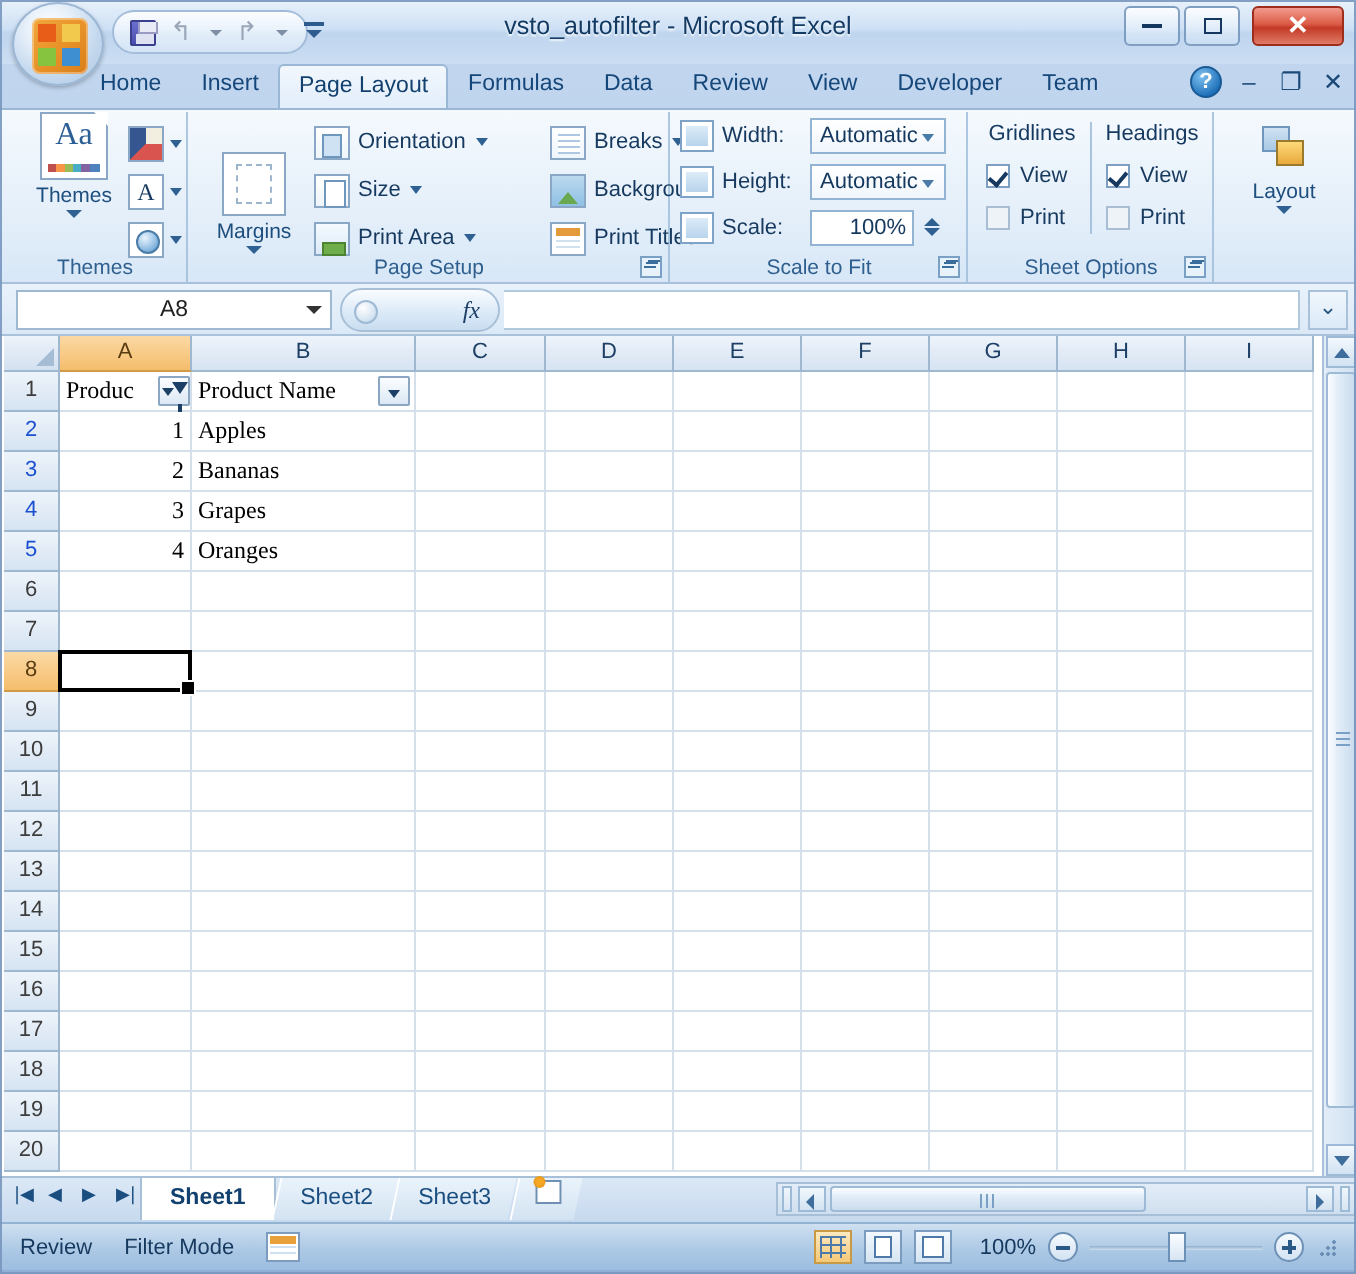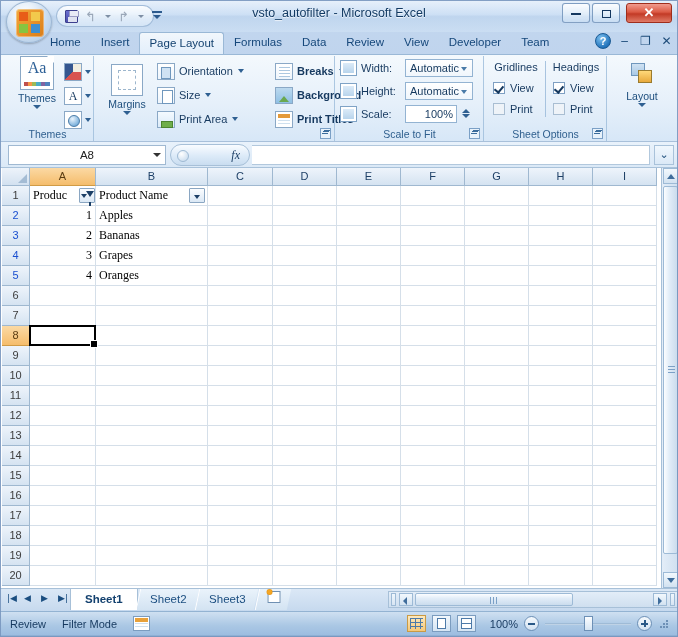--- a/index.html
+++ b/index.html
@@ -226,31 +226,31 @@
     border: 1px solid #4a7ca8;
   }
   .mini-caret {
     width: 0; height: 0; margin-left: 3px;
     border-left: 3.5px solid transparent; border-right: 3.5px solid transparent;
     border-top: 4px solid #2f6092;
   }
 
   
   #g-pagesetup { left: 95px; width: 240px; }
-  .margins-big { position: absolute; left: 6px; top: 8px; width: 52px; text-align: center; }
+  .margins-big { position: absolute; left: 6px; top: 20px; width: 52px; text-align: center; }
   .margins-icon {
     width: 32px; height: 32px; margin: 0 auto; background: #fff;
     border: 1px solid #8aa8c6; position: relative;
   }
   .margins-icon::before {
     content: ""; position: absolute; left: 6px; top: 5px; right: 6px; bottom: 5px;
     border: 1px dashed #9db6cd;
   }
   .ps-items { position: absolute; left: 62px; top: 3px; }
-  .ps-col2 { position: absolute; left: 180px; top: 3px; font-weight: bold; }
+  .ps-col2 { position: absolute; left: 180px; top: 3px; }
   .ps-row {
     display: flex; align-items: center; height: 24px; white-space: nowrap;
   }
   .ps-ico {
     width: 18px; height: 17px; margin-right: 4px; position: relative;
     border: 1px solid #8aa8c6; background: linear-gradient(to bottom, #ffffff, #eef5fc);
   }
   .ps-lbl { font-size: 11px; color: #16395f; }
   .ps-caret {
     width: 0; height: 0; margin-left: 5px;
@@ -687,20 +687,21 @@
         </div>
         <div class="ps-row">
           <div class="ps-ico ico-background"></div>
           <div class="ps-lbl">Background</div>
         </div>
         <div class="ps-row">
           <div class="ps-ico ico-printtitles"></div>
           <div class="ps-lbl">Print Titles</div>
         </div>
       </div>
+      <div class="rgroup-label">Page Setup</div>
       <div class="dlg-launcher"></div>
     </div>
 
     <div class="rgroup" id="g-scale">
       <div class="sf-row">
         <div class="sf-ico"></div>
         <div class="sf-lbl">Width:</div>
         <div class="sf-combo">
           <span>Automatic</span>
           <span class="cb-caret"></span>

